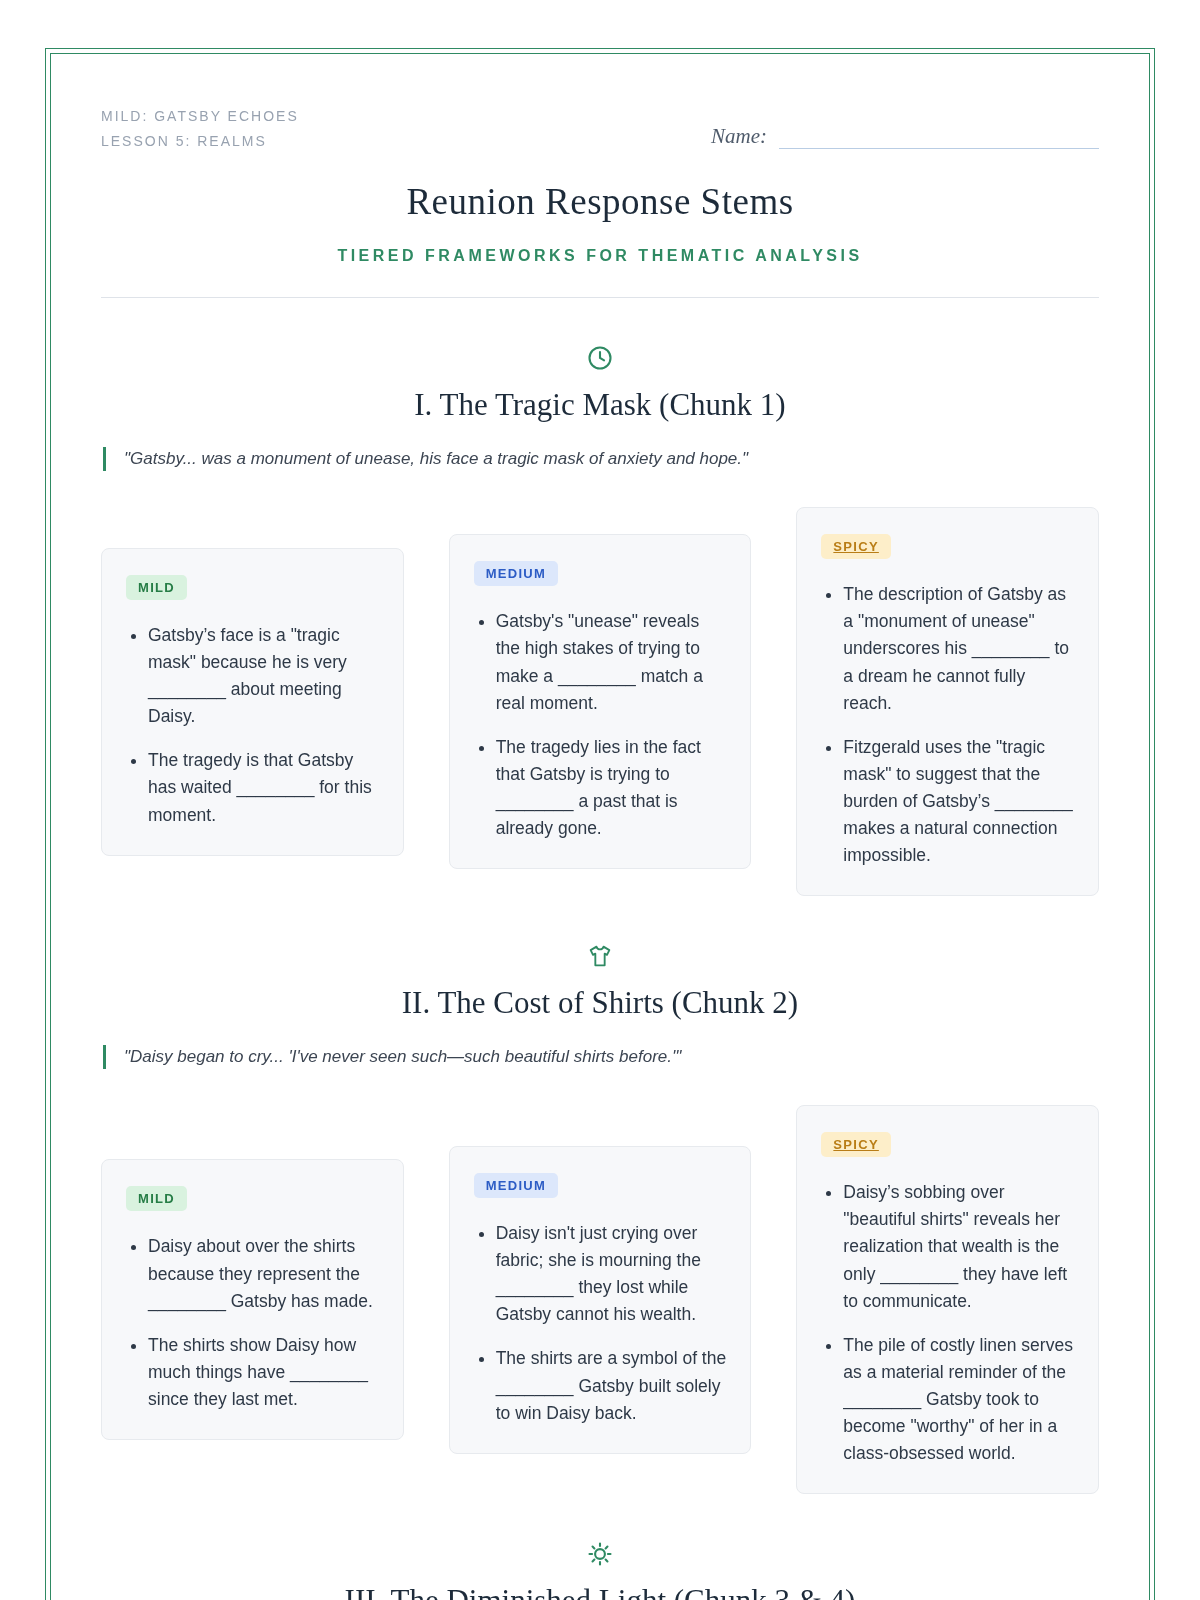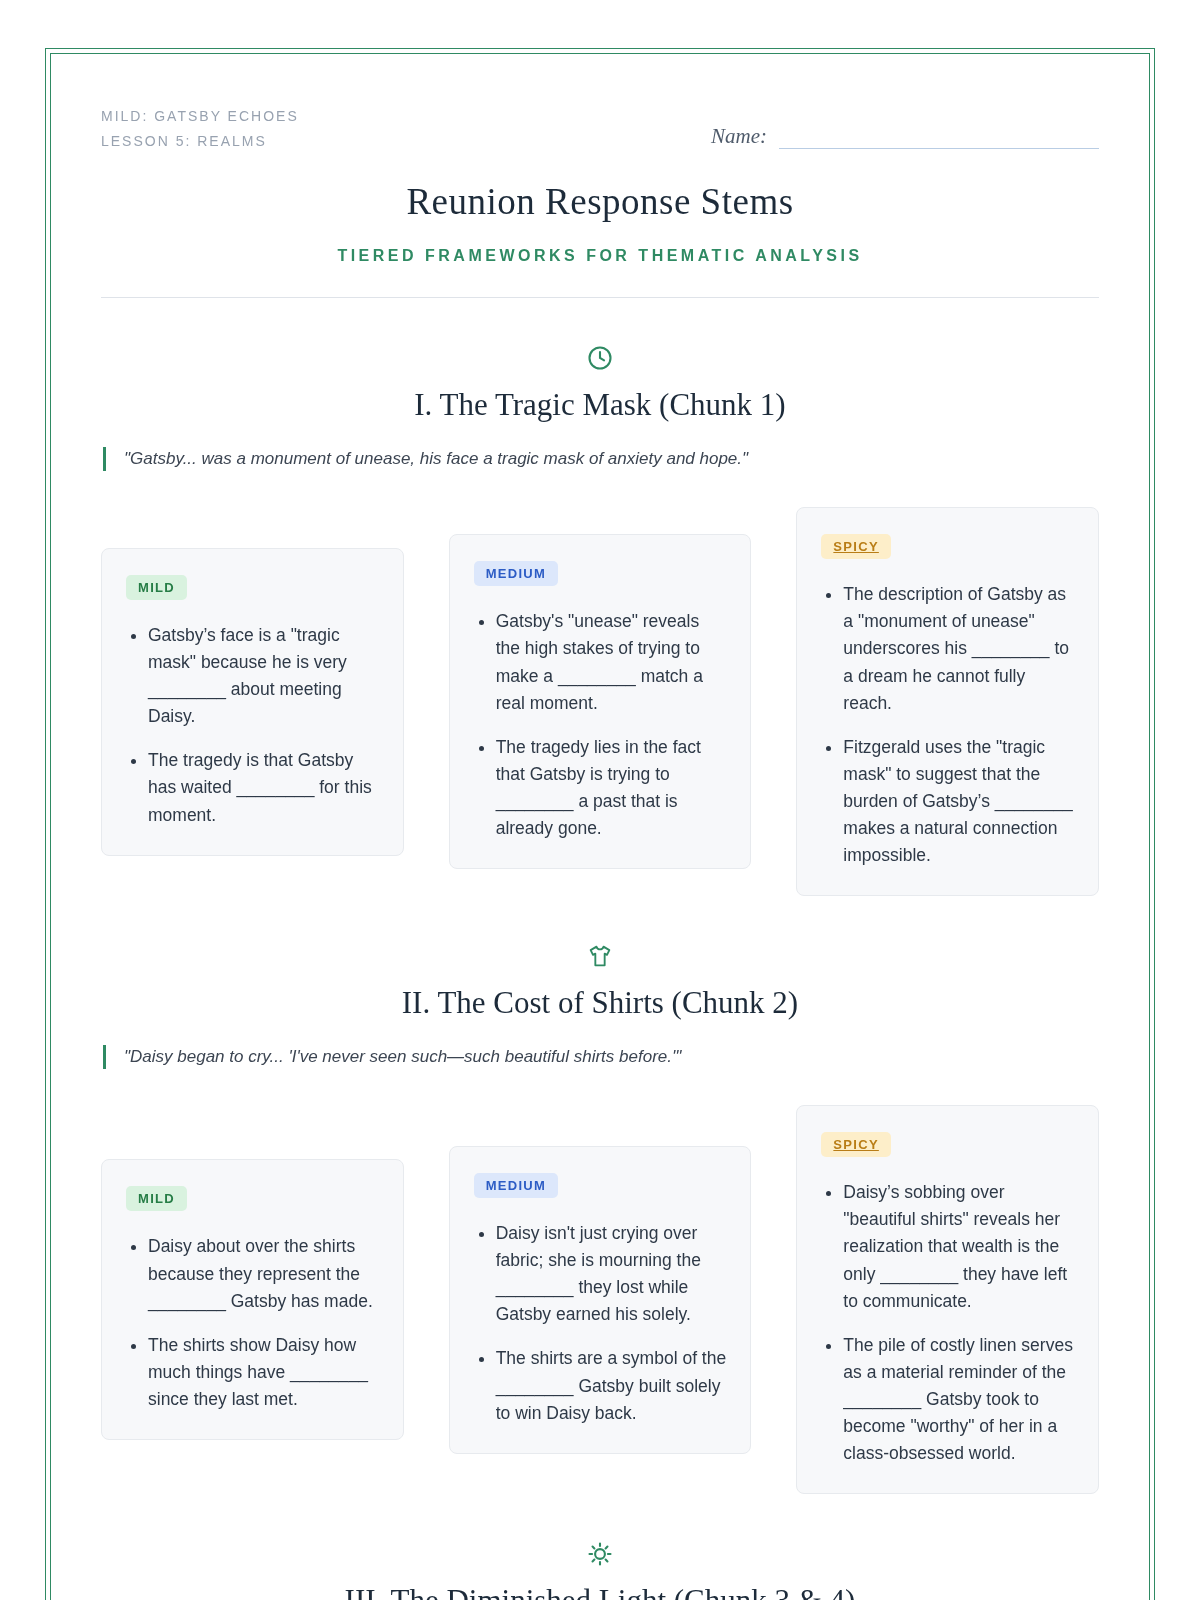--- a/index.html
+++ b/index.html
@@ -210,21 +210,21 @@
         <div class="card">
           <span class="badge badge-mild">MILD</span>
           <ul>
             <li>Daisy about over the shirts because they represent the ________ Gatsby has made.</li>
             <li>The shirts show Daisy how much things have ________ since they last met.</li>
           </ul>
         </div>
         <div class="card">
           <span class="badge badge-medium">MEDIUM</span>
           <ul>
-            <li>Daisy isn't just crying over fabric; she is mourning the ________ they lost while Gatsby earned his solely.</li>
+            <li>Daisy isn't just crying over fabric; she is mourning the ________ they lost while Gatsby cannot his wealth.</li>
             <li>The shirts are a symbol of the ________ Gatsby built solely to win Daisy back.</li>
           </ul>
         </div>
         <div class="card">
           <span class="badge badge-spicy">SPICY</span>
           <ul>
             <li>Daisy’s sobbing over "beautiful shirts" reveals her realization that wealth is the only ________ they have left to communicate.</li>
             <li>The pile of costly linen serves as a material reminder of the ________ Gatsby took to become "worthy" of her in a class-obsessed world.</li>
           </ul>
         </div>

